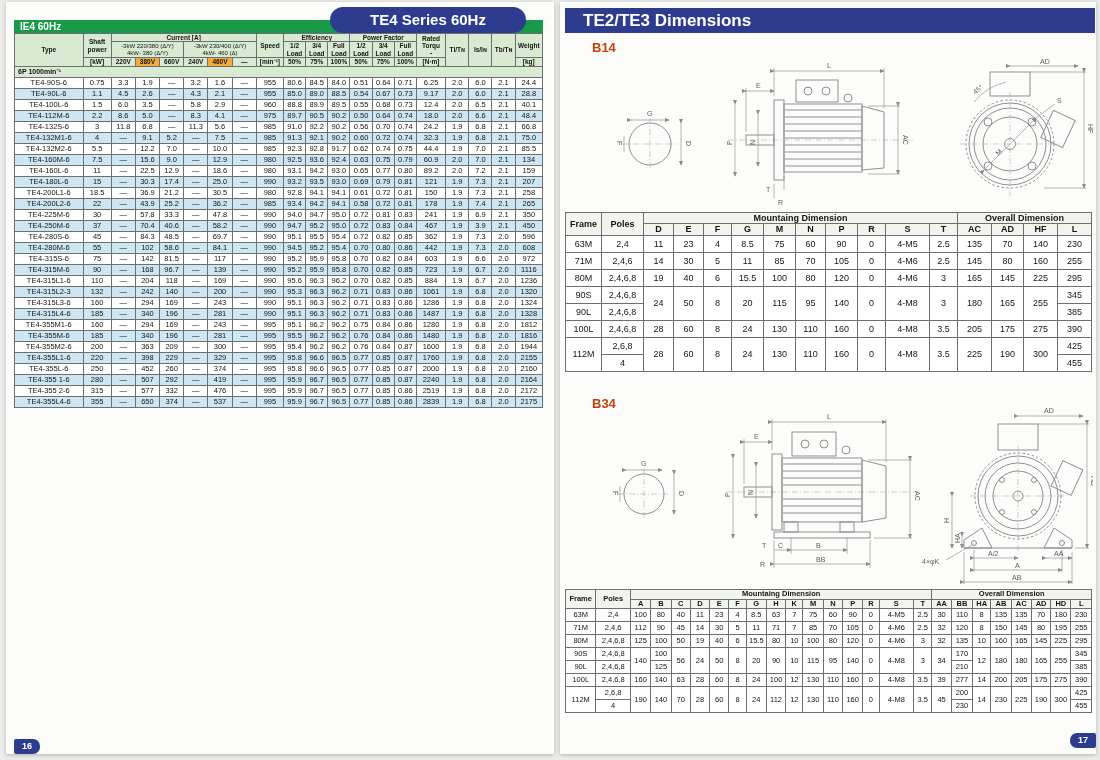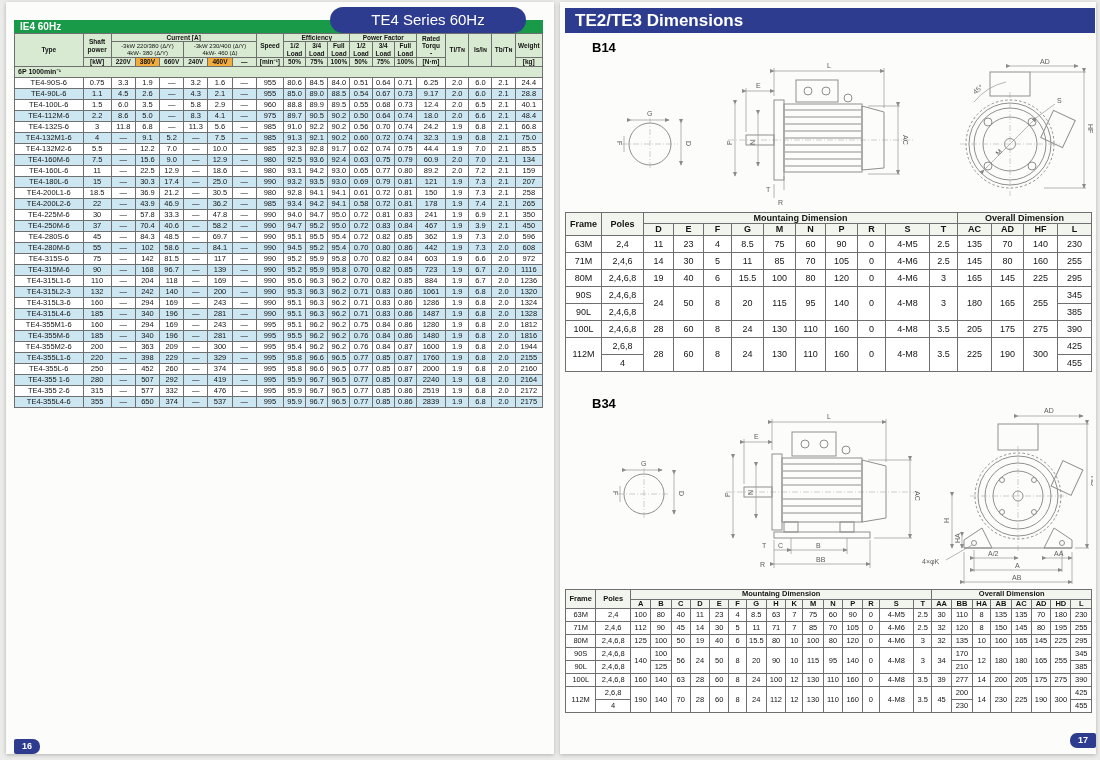--- a/index.html
+++ b/index.html
@@ -7,26 +7,26 @@
        font-family:"Liberation Sans",sans-serif;overflow:hidden}
   .abs{position:absolute}
   .page{position:absolute;background:#fcfcfb;box-shadow:0 1px 4px rgba(0,0,0,.25)}
   #pageL{left:6px;top:2px;width:548px;height:752px}
   #pageR{left:560px;top:2px;width:536px;height:752px}
 
   #greenbar{left:14px;top:20px;width:529px;height:13px;background:var(--green,#189a48);
             color:#fff;font-weight:bold;font-size:10px;line-height:13px;padding-left:6px;
             box-sizing:border-box;z-index:2}
   #badge{left:330px;top:7px;width:196px;height:26px;background:var(--blue,#2e3c90);
-         border-radius:13px;color:#fff;font-weight:normal;font-size:15px;line-height:26px;
+         border-radius:13px;color:#fff;font-weight:bold;font-size:15px;line-height:26px;
          text-align:center;z-index:3}
   #rtitle{left:565px;top:8px;width:530px;height:25px;background:var(--blue,#2e3c90);
-          color:#fff;font-weight:bold;font-size:17px;line-height:25px;padding-left:10px;
+          color:#fff;font-weight:bold;font-size:17px;line-height:25px;padding-left:18px;
           box-sizing:border-box}
-  .viewlabel{color:#000000;font-weight:bold;font-size:13px}
+  .viewlabel{color:#c2410c;font-weight:bold;font-size:13px}
   #b14label{left:592px;top:40px}
   #b34label{left:592px;top:396px}
   .pgnum{width:26px;height:15px;background:var(--blue,#2e3c90);color:#fff;font-size:9px;
          font-weight:bold;text-align:center;line-height:15px}
   #pg16{left:14px;top:739px;border-radius:2px 7px 7px 2px}
   #pg17{left:1070px;top:733px;border-radius:7px 2px 2px 7px}
 
   .tbl table{border-collapse:collapse;table-layout:fixed;width:100%;border:1px solid #555}
   .tbl th,.tbl td{border:1px solid #6f6f6f;text-align:center;padding:0;color:#141414;overflow:hidden}
   .tbl th{white-space:pre-line}
@@ -382,21 +382,21 @@
           <td>1.9</td>
           <td>7.3</td>
           <td>2.1</td>
           <td>258</td>
         </tr>
         <tr>
           <td>TE4-200L2-6</td>
           <td>22</td>
           <td>—</td>
           <td>43.9</td>
-          <td>46.9</td>
+          <td>25.2</td>
           <td>—</td>
           <td>36.2</td>
           <td>—</td>
           <td>985</td>
           <td>93.4</td>
           <td>94.2</td>
           <td>94.1</td>
           <td>0.58</td>
           <td>0.72</td>
           <td>0.81</td>

